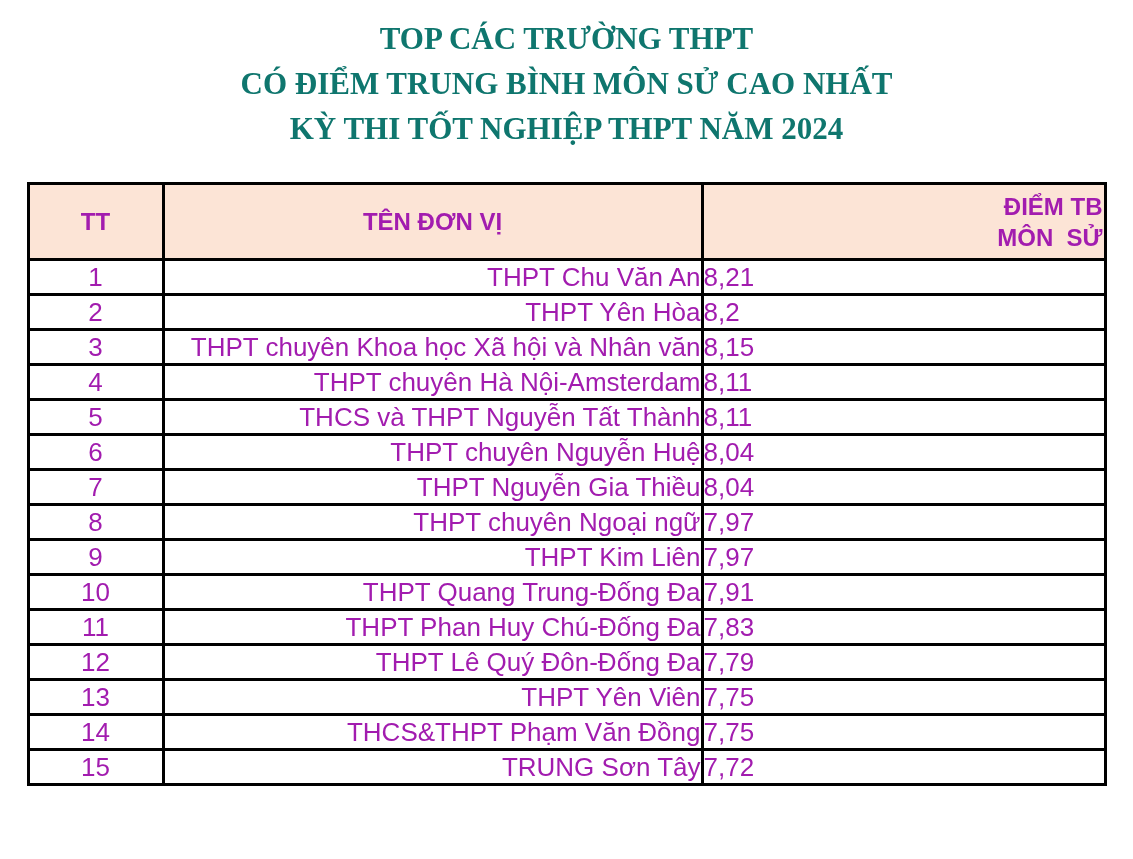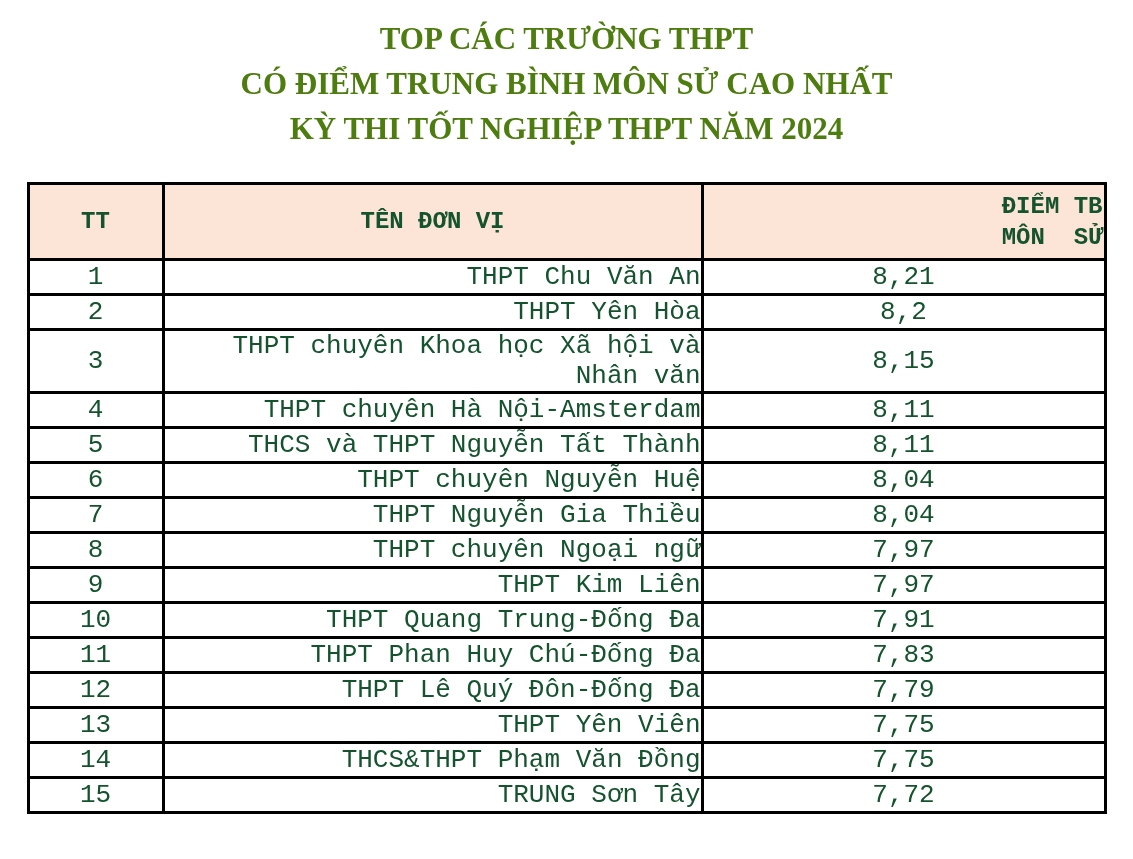--- a/index.html
+++ b/index.html
@@ -13,30 +13,30 @@
     overflow: hidden;
     position: relative;
   }
   .title-block {
     padding-top: 16px;
     text-align: center;
     font-family: "Liberation Serif", serif;
     font-weight: 700;
     font-size: 31px;
     line-height: 45px;
-    color: #4d7c0f;
+    color: #0f766e;
     letter-spacing: 0px;
   }
   .score-table {
     margin: 31px auto 0 auto;
     width: 1077px;
     border-collapse: collapse;
     table-layout: fixed;
-    font-family: Liberation Mono, monospace;
-    color: #14532d;
+    font-family: Liberation Sans, sans-serif;
+    color: #a21caf;
   }
   .score-table col.col-tt    { width: 135px; }
   .score-table col.col-name  { width: 539px; }
   .score-table col.col-score { width: 403px; }
   .score-table th, .score-table td {
     border: 3px solid #000000;
     overflow: hidden;
   }
   .score-table thead th {
     background: #fce4d6;
@@ -54,21 +54,21 @@
   }
   .score-table tbody td {
     height: 32px;
     font-size: 26px;
     font-weight: 400;
     vertical-align: middle;
     padding: 0;
   }
   .cell-tt    { text-align: center; }
   .cell-name  { text-align: right; padding-left: 9px !important; }
-  .cell-score { text-align: center; }
+  .cell-score { }
 </style>
 </head>
 <body>
 
 <div class="title-block">
   <div>TOP CÁC TRƯỜNG THPT</div>
   <div>CÓ ĐIỂM TRUNG BÌNH MÔN SỬ CAO NHẤT</div>
   <div>KỲ THI TỐT NGHIỆP THPT NĂM 2024</div>
 </div>
 

